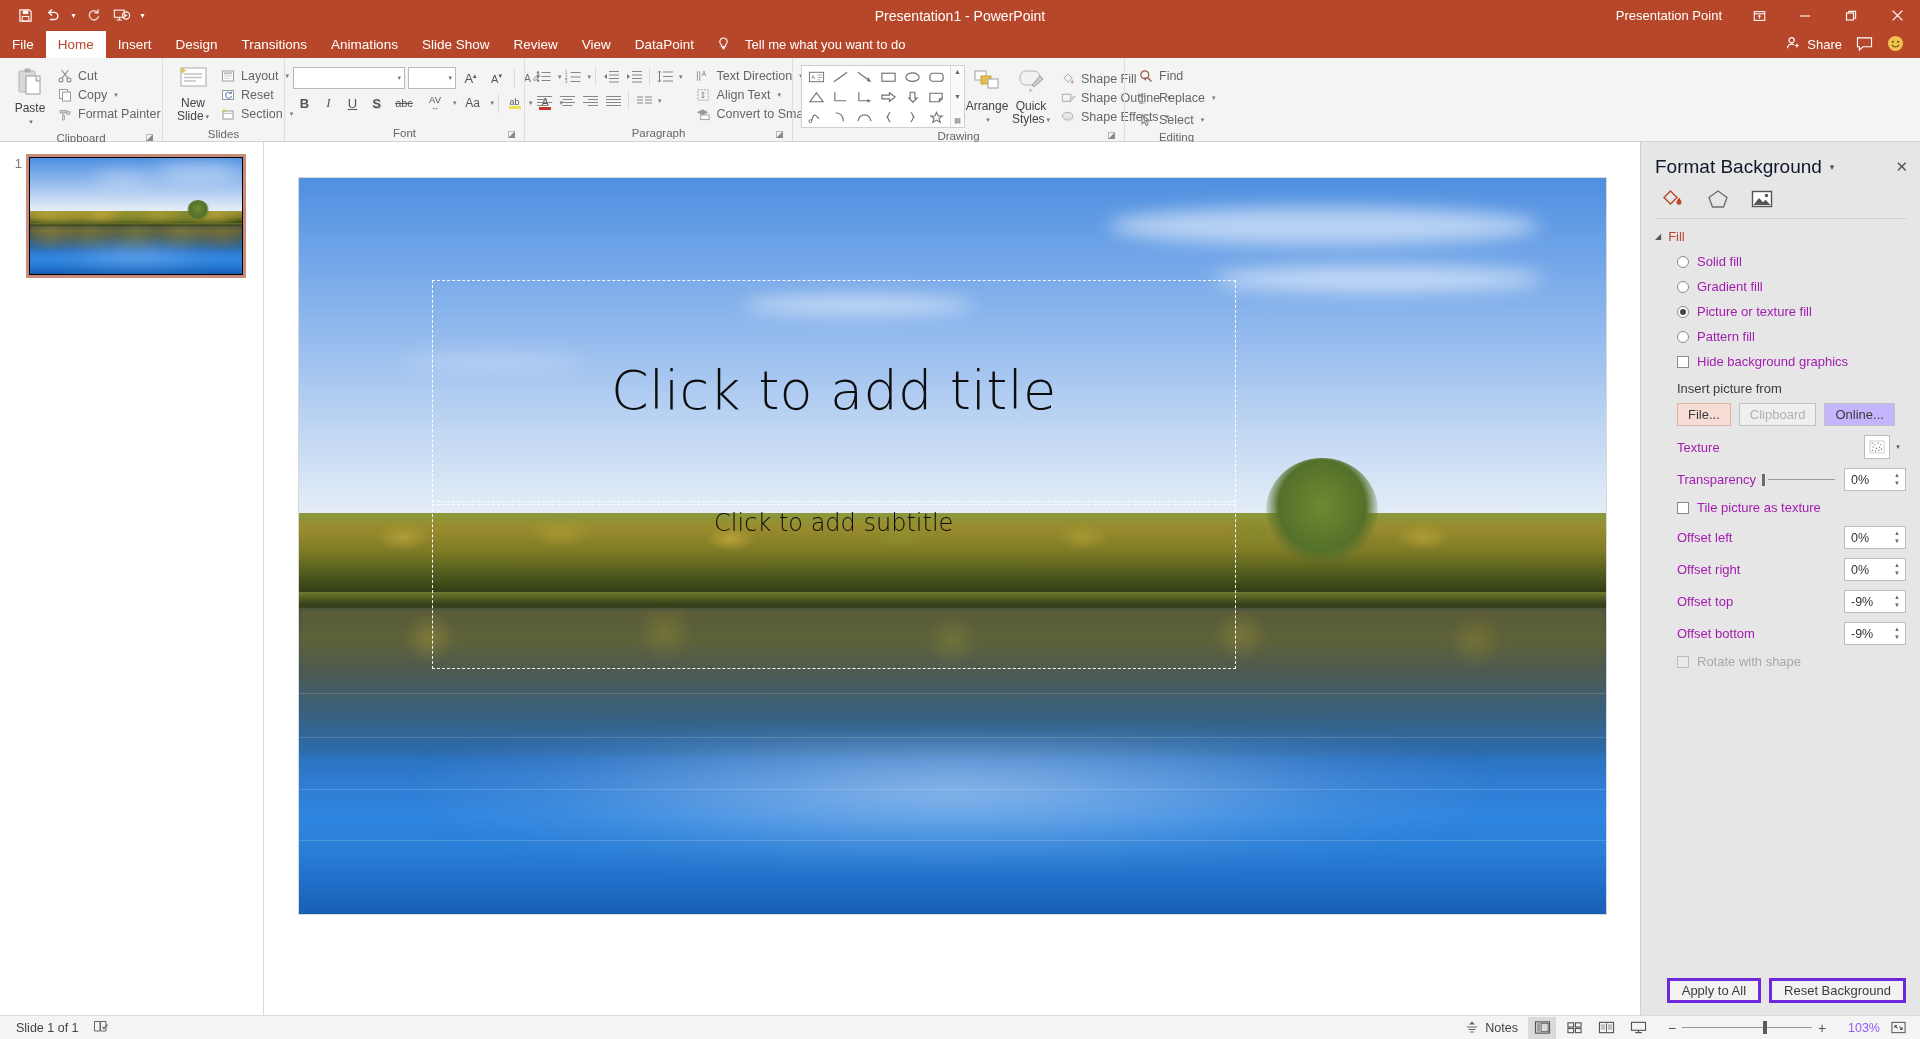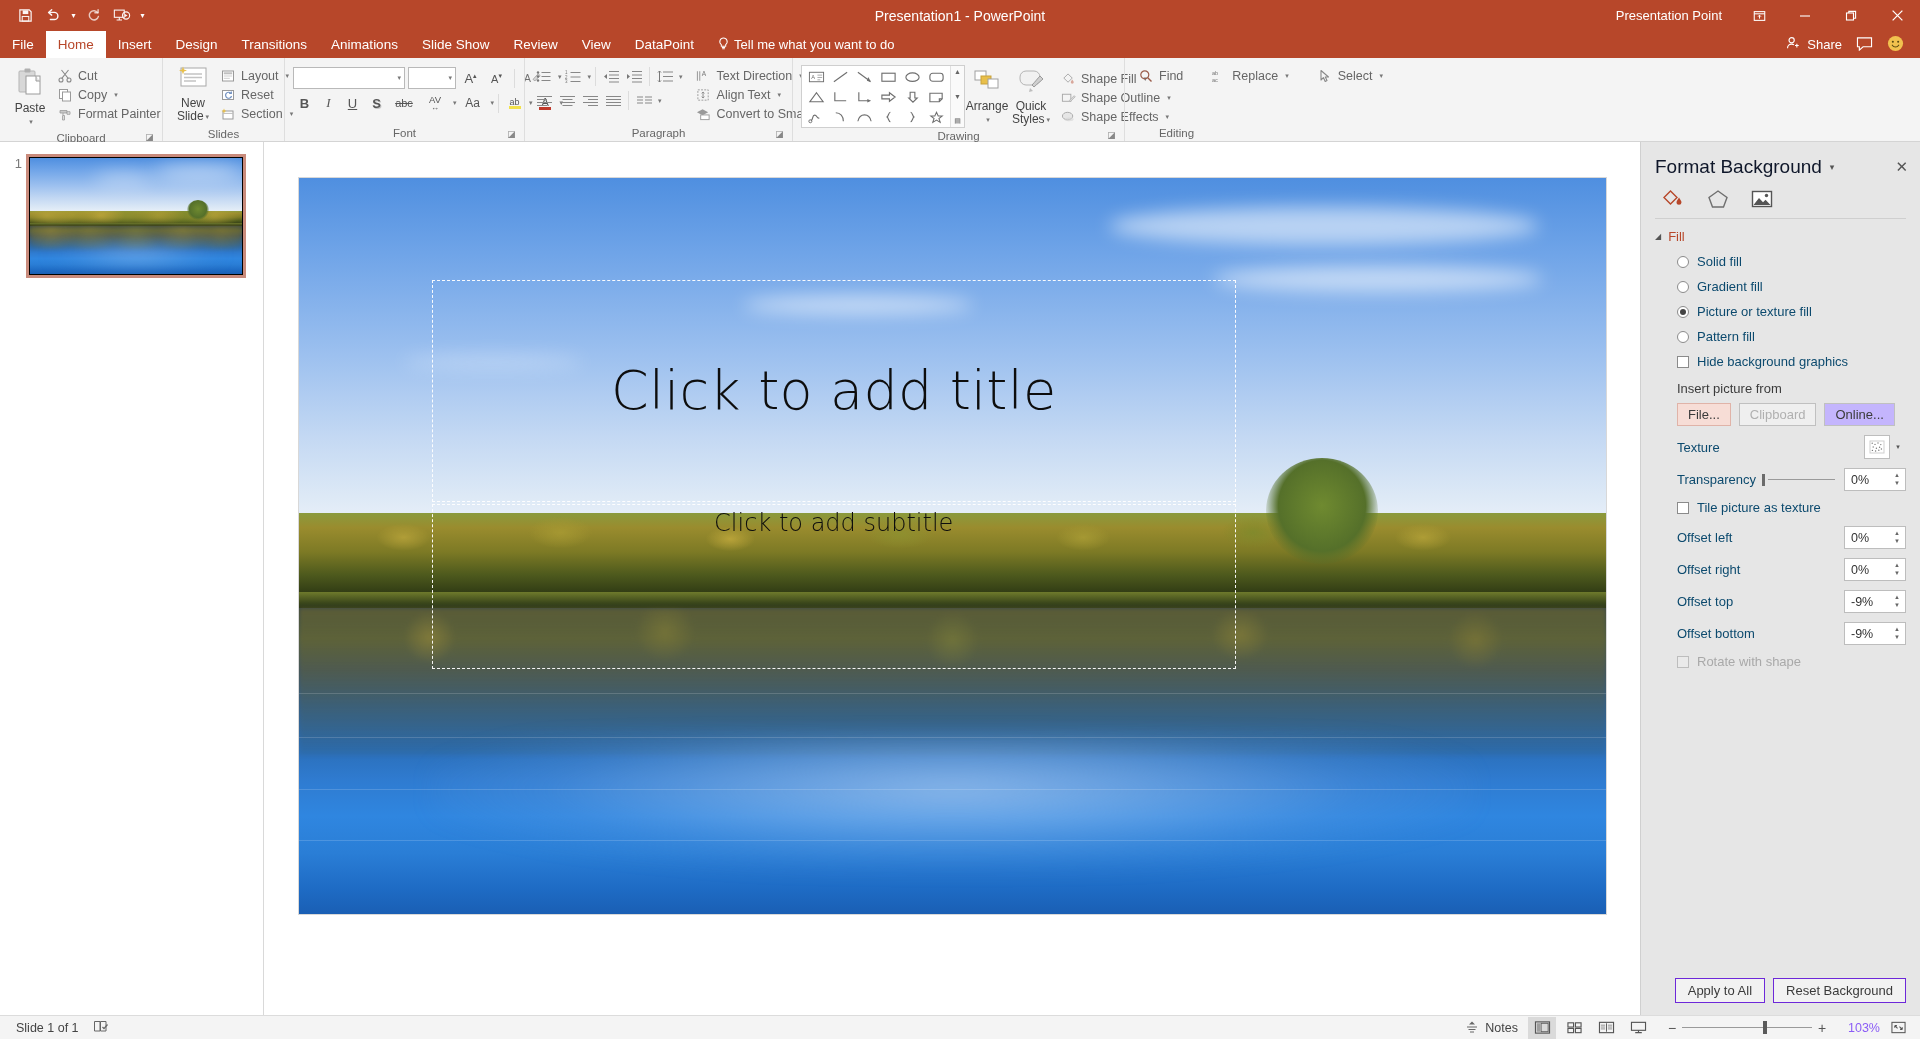--- a/index.html
+++ b/index.html
@@ -36,21 +36,21 @@
   
   .tabbar {
     height:27px; background:#b7472a; display:flex; align-items:stretch;
     position:relative; color:#fff;
   }
   .tab {
     padding:0 12px; display:flex; align-items:center; font-size:13.5px;
     color:#fff; white-space:nowrap;
   }
   .tab.active { background:#fff; color:#b7472a; }
-  .tellme { display:flex; align-items:center; gap:5px; padding:0 12px; font-size:13px; }
+  .tellme { display:flex; align-items:center; gap:16px; padding:0 12px; font-size:13px; }
   .bulb { font-size:13px; }
   .tab-right { margin-left:auto; display:flex; align-items:center; gap:14px; padding-right:16px; }
   .share-btn { display:flex; align-items:center; gap:6px; font-size:13px; color:#fff; }
   
   .ribbon {
     height:84px; background:#f4f4f4; border-bottom:1px solid #d4d4d4;
     display:flex; align-items:stretch; position:relative;
   }
   .rgroup { position:relative; display:flex; flex-direction:column; padding:3px 4px 0 4px; }
   .rgroup + .rgroup { border-left:1px solid #dedede; }
@@ -102,21 +102,21 @@
     display:grid; grid-template-columns:repeat(6,24px); grid-template-rows:repeat(3,20px);
     padding:1px 2px;
   }
   .shapecell { display:flex; align-items:center; justify-content:center; }
   .galscroll {
     width:14px; border-left:1px solid #e0e0e0; display:flex; flex-direction:column;
     justify-content:space-between; align-items:center; padding:2px 0; background:#fafafa;
   }
   .galscroll span { font-size:7px; color:#666; }
   
-  .edit-col { display:flex; flex-direction:row; gap:18px; }
+  .edit-col { display:flex; flex-direction:column; gap:3px; }
   
   .main { display:flex; height:calc(1039px - 31px - 27px - 84px - 24px); background:#fff; }
   .thumbpane {
     width:264px; background:#fff; border-right:1px solid #d9d9d9;
     padding:12px 10px 0 8px; position:relative; flex-shrink:0;
   }
   .thumb-row { display:flex; align-items:flex-start; gap:4px; }
   .thumb-num { font-size:13px; color:#7a7a7a; width:14px; text-align:right; padding-top:2px; }
   .thumb {
     width:220px; height:124px; border:3px solid #c98b7c; background:#000; position:relative;
@@ -239,21 +239,21 @@
   .radio-row { display:flex; align-items:center; gap:8px; margin:0 0 10px 22px; }
   .radio {
     width:12px; height:12px; border-radius:50%; border:1px solid #8b8b8b; background:#fff;
     display:flex; align-items:center; justify-content:center; flex-shrink:0;
   }
   .radio.on:after { content:""; width:6px; height:6px; border-radius:50%; background:#444; }
   .chk {
     width:12px; height:12px; border:1px solid #8b8b8b; background:#fff; flex-shrink:0;
   }
   .chk.dim { border-color:#bdbdbd; background:#eaeaea; }
-  .lbl { font-size:13px; color:#0c4a6e; }
+  .lbl { font-size:13px; color:#a21caf; }
   .lbl.dim { color:#a9a9a9; }
   .chk-row { display:flex; align-items:center; gap:8px; margin:0 0 12px 22px; }
   .sub-label { font-size:13px; color:#3b3b3b; margin:0 0 7px 22px; }
   .btn-row { display:flex; gap:8px; margin:0 0 9px 22px; }
   .pbtn2 {
     height:23px; border:1px solid #c0c0c0; background:#c4b5fd; font-size:13px; color:#3b3b3b;
     display:flex; align-items:center; justify-content:center; padding:0 10px;
   }
   .pbtn2.accent { background:#f7ddd6; border-color:#e0b3a8; }
   .pbtn2.disabled { color:#b0b0b0; background:#efefef; }
@@ -274,21 +274,21 @@
     display:flex; align-items:center; justify-content:center;
   }
   .texture-caret { width:16px; height:24px; display:flex; align-items:center; justify-content:center; font-size:7px; color:#555; }
   .slider { flex:1; display:flex; align-items:center; margin:0 9px 0 6px; position:relative; height:16px; }
   .slider .track { position:absolute; left:6px; right:0; height:1px; background:#9a9a9a; }
   .slider .knob { width:3px; height:12px; background:#6b6b6b; position:relative; z-index:1; }
   .fb-foot {
     display:flex; justify-content:flex-end; gap:8px; padding:10px 14px 12px 14px;
   }
   .fbtn-foot {
-    height:25px; border:1px solid #6d28d9; background:#f2f2f2; font-size:13px; color:#3b3b3b;
+    height:25px; border:3px solid #6d28d9; background:#f2f2f2; font-size:13px; color:#3b3b3b;
     display:flex; align-items:center; justify-content:center; padding:0 12px;
   }
   
   .statusbar {
     height:24px; background:#f4f4f4; border-top:1px solid #dcdcdc;
     display:flex; align-items:center; font-size:12.5px; color:#444; padding:0 8px;
   }
   .sb-left { display:flex; align-items:center; gap:14px; padding-left:8px; }
   .sb-right { margin-left:auto; display:flex; align-items:center; gap:4px; }
   .sb-item { display:flex; align-items:center; gap:6px; padding:0 6px; height:22px; }

